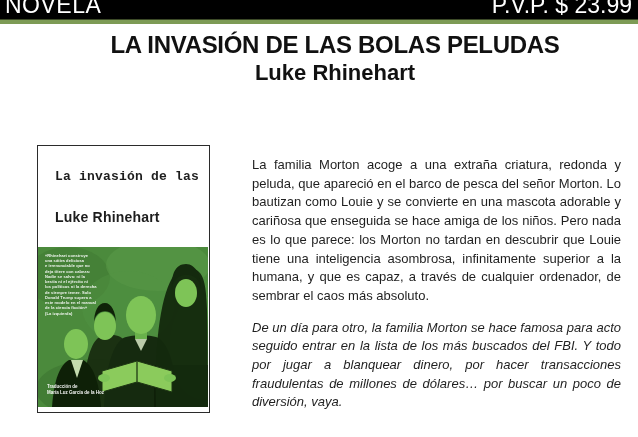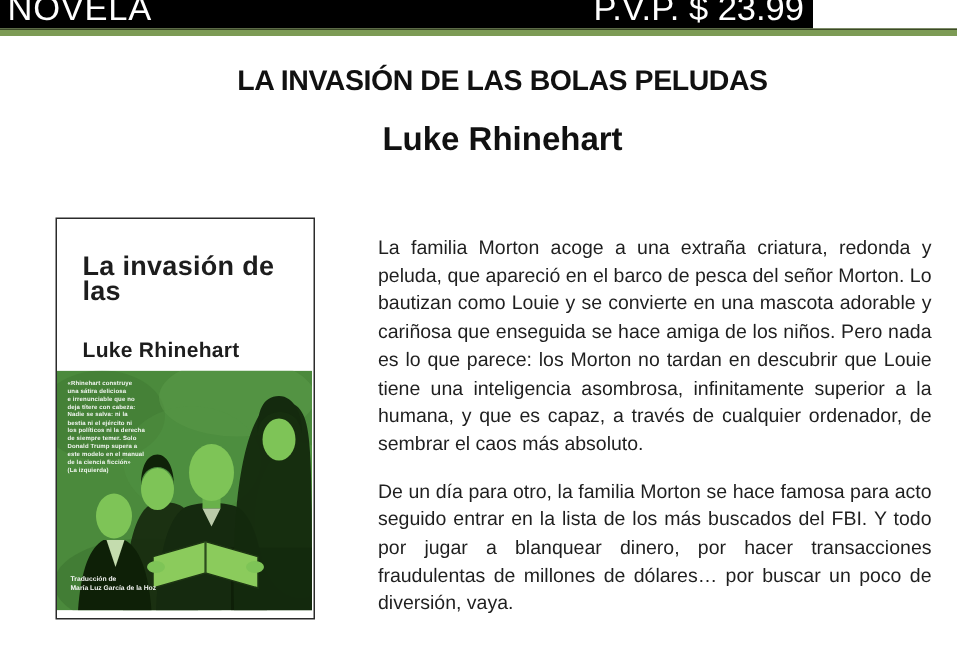--- a/index.html
+++ b/index.html
@@ -3,21 +3,21 @@
 <meta charset="utf-8">
 <style>
   html,body{margin:0;padding:0;}
   body{
     width:638px;height:437px;overflow:hidden;position:relative;
     background:#ffffff;
     font-family:"Liberation Sans", sans-serif;
   }
   
   .topbar{
-    position:absolute;left:0;top:0;width:542px;height:19px;
+    position:absolute;left:0;top:0;width:638px;height:19px;
     background:#000000;overflow:hidden;
   }
   .topbar .cat{
     position:absolute;left:5px;top:-7px;
     font-size:23px;line-height:25px;color:#ffffff;font-weight:400;
     letter-spacing:.5px;white-space:nowrap;
   }
   .topbar .price{
     position:absolute;right:6px;top:-7px;
     font-size:23px;line-height:25px;color:#ffffff;font-weight:400;
@@ -26,34 +26,34 @@
   .greenrule{
     position:absolute;left:0;top:19px;width:638px;height:5px;
     background:#7d9b55;border-top:1px solid #3c4a27;box-sizing:border-box;
   }
   
   .titleblock{
     position:absolute;left:0;top:29px;width:638px;
     text-align:center;padding-left:32px;box-sizing:border-box;color:#111111;
   }
   .titleblock h1{
-    margin:12px;font-size:19px;line-height:27px;font-weight:700;letter-spacing:-.3px;
+    margin:2px;font-size:24px;line-height:27px;font-weight:700;letter-spacing:-.3px;
   }
   .titleblock h2{
     margin:2px 0 0 0;font-size:22px;line-height:25px;font-weight:700;
   }
   
   .cover{
     position:absolute;left:37px;top:145px;width:173px;height:268px;
     border:1.5px solid #2b2b2b;box-sizing:border-box;background:#ffffff;
   }
   .cover-top{
     height:101px;padding:23px 8px 0 17px;box-sizing:border-box;color:#1d1d1d;
   }
-  .cover-title{font-size:18px;line-height:16.5px;font-weight:700;letter-spacing:.2px;}
+  .cover-title{font-size:13px;line-height:16.5px;font-weight:700;letter-spacing:.2px;font-family:Liberation Mono, monospace;}
   .cover-author{margin-top:23px;font-size:14px;font-weight:700;letter-spacing:.2px;}
   .cover-photo{
     position:absolute;left:0;top:101px;width:170px;height:160px;overflow:hidden;
   }
   .cover-photo svg{position:absolute;left:0;top:0;}
   .quote{
     position:absolute;left:7px;top:6px;width:132px;
     transform:scale(.5);transform-origin:left top;
     font-size:8px;line-height:10.5px;color:rgba(255,255,255,.93);
     font-weight:700;letter-spacing:.2px;
@@ -62,21 +62,21 @@
     position:absolute;left:9px;bottom:12px;width:220px;
     transform:scale(.5);transform-origin:left bottom;
     font-size:9px;line-height:12px;color:rgba(255,255,255,.95);font-weight:700;
   }
   
   .desc{
     position:absolute;left:247px;top:151px;width:379px;
     color:#1f1f1f;font-size:13px;line-height:18.7px;text-align:justify;
   }
   .desc p{margin:5px;}
-  .desc p + p{margin-top:13px;}
+  .desc p + p{margin-top:13px;font-style:italic;}
 </style>
 </head>
 <body>
 
 <div class="topbar">
   <span class="cat">NOVELA</span>
   <span class="price">P.V.P. $ 23.99</span>
 </div>
 <div class="greenrule"></div>
 

